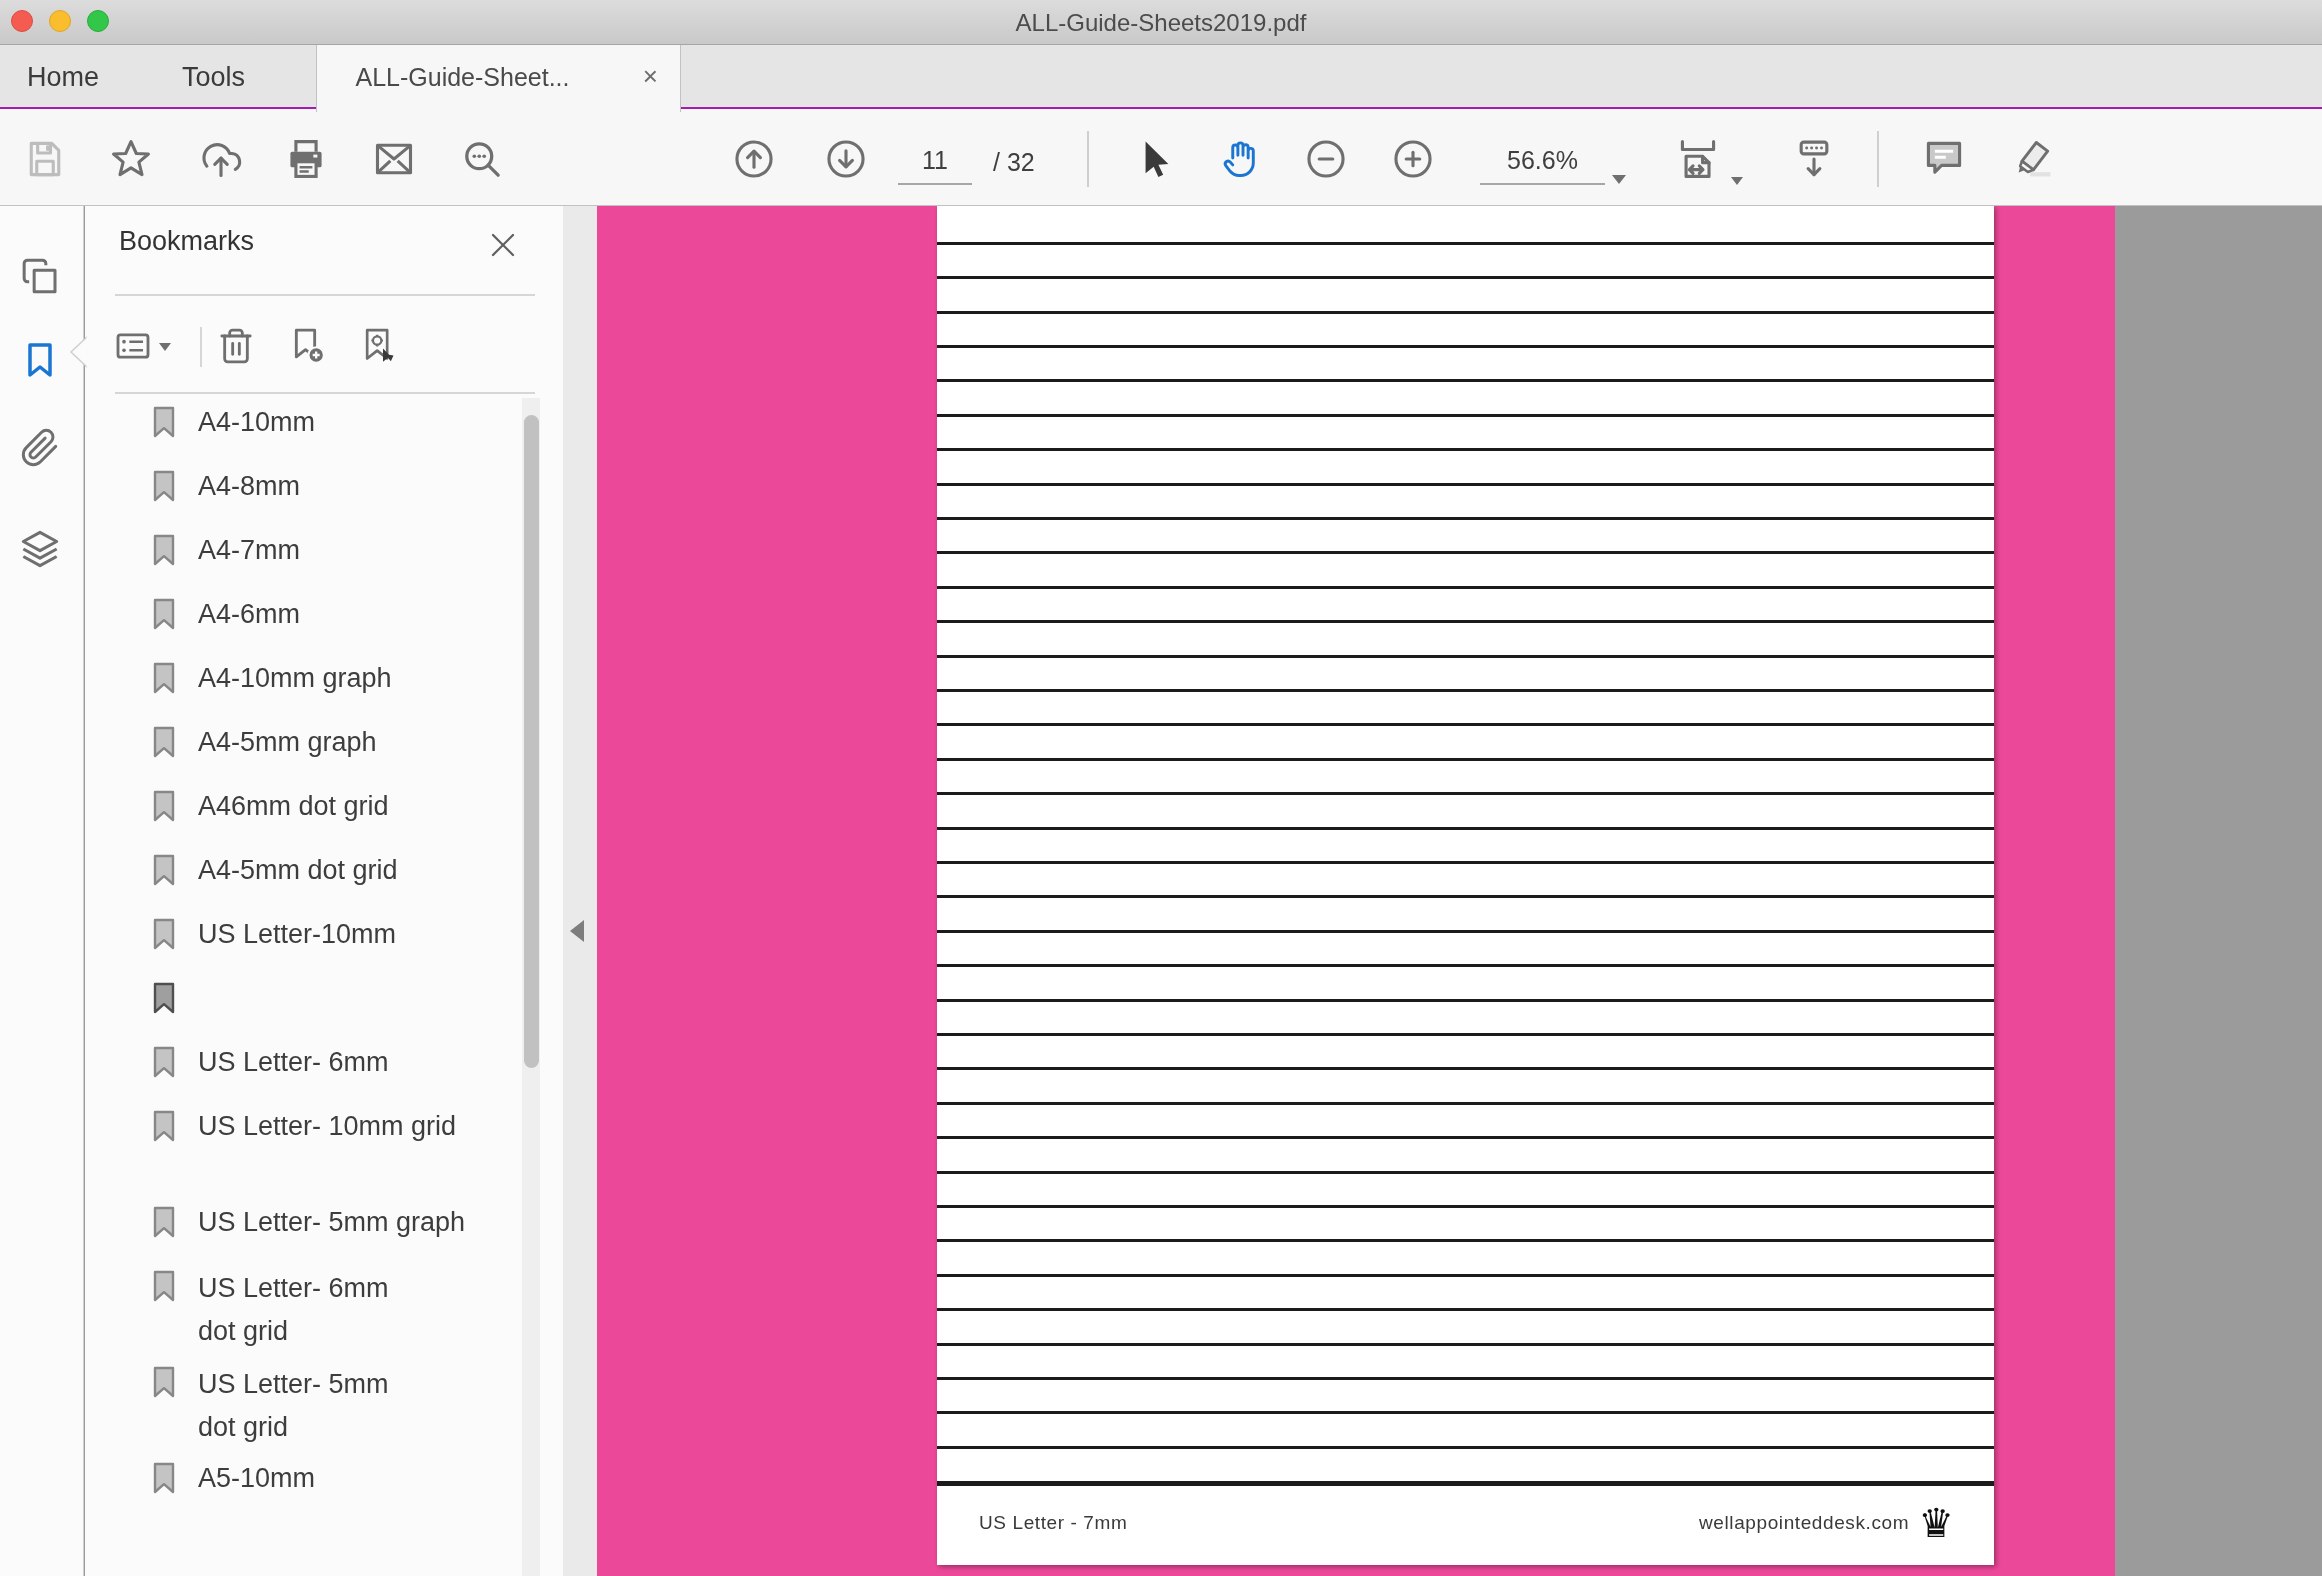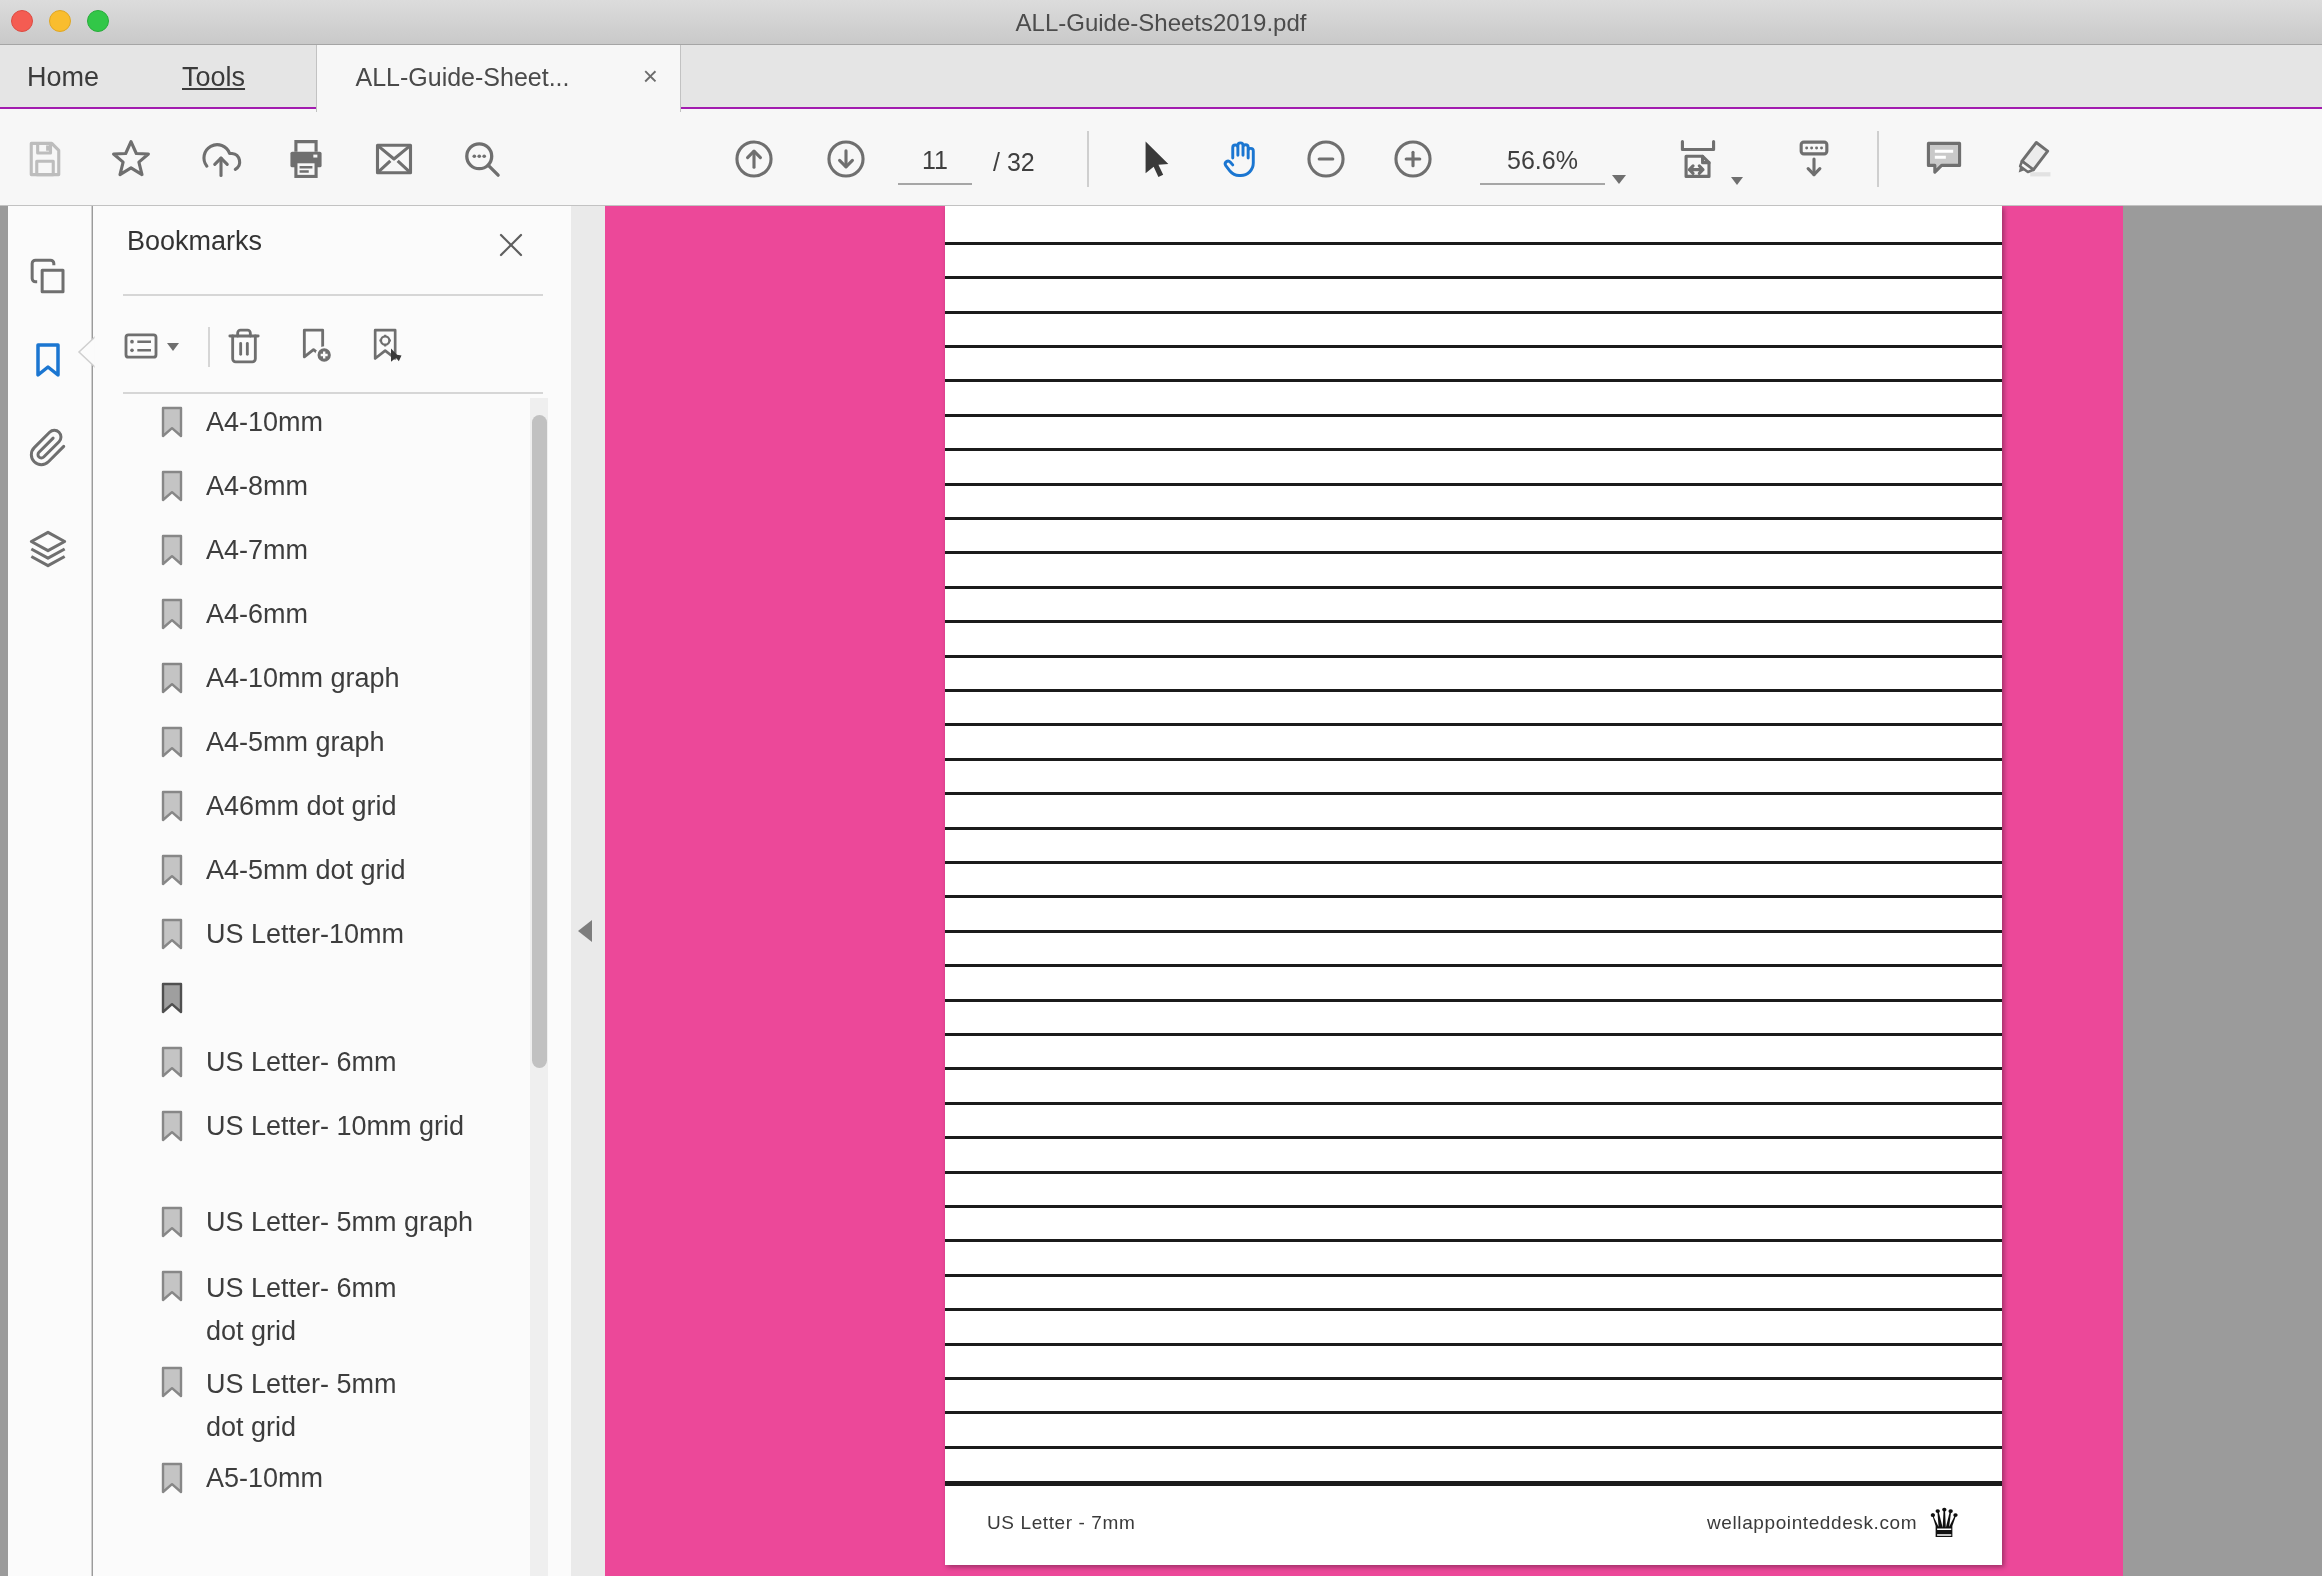--- a/index.html
+++ b/index.html
@@ -15,21 +15,21 @@
   .tl.yel { left:49px; background:#f9bd2e; border:1px solid #e0a723; }
   .tl.grn { left:87px; background:#32c748; border:1px solid #28ad3b; }
   .win-title { position:absolute; left:0; right:0; top:0; height:45px; line-height:45px;
     text-align:center; font-size:24px; color:#4c4c4c; }
 
   
   .tabbar { position:absolute; left:0; top:45px; width:100%; height:65px;
     background:#e5e5e5; border-bottom:3px solid #a21caf; }
   .tab-link { position:absolute; top:0; height:65px; line-height:65px; font-size:27px; color:#3b3b3b; cursor:default; }
   .tab-home { left:27px; }
-  .tab-tools { left:182px;text-decoration:underline; }
+  .tab-tools { left:182px; }
   .doc-tab { position:absolute; left:316px; top:0; width:365px; height:67px; background:#f7f7f7;
     border-left:1px solid #c2c2c2; border-right:1px solid #c2c2c2; z-index:2; }
   .doc-tab .label { position:absolute; left:0; right:72px; top:0; height:65px; line-height:65px;
     text-align:center; font-size:25px; color:#4a4a4a; }
   .doc-tab .close { position:absolute; right:22px; top:0; height:65px; line-height:63px;
     font-size:26px; color:#6c6c6c; }
 
   
   .toolbar { position:absolute; left:0; top:109px; width:100%; height:97px;
     background:#f7f7f7; border-bottom:1px solid #c2c2c2; z-index:1; }
@@ -39,21 +39,21 @@
   .pg-num { position:absolute; left:898px; top:30px; width:74px; height:46px; line-height:42px;
     text-align:center; font-size:25px; color:#3f3f3f; border-bottom:2px solid #a6a6a6; }
   .pg-total { position:absolute; left:993px; top:30px; height:46px; line-height:46px;
     font-size:25px; color:#3f3f3f; }
   .zoom-val { position:absolute; left:1480px; top:30px; width:125px; height:46px; line-height:42px;
     text-align:center; font-size:25px; color:#3f3f3f; border-bottom:2px solid #a6a6a6; }
   .caret { position:absolute; width:0; height:0; border-left:7px solid transparent;
     border-right:7px solid transparent; border-top:9px solid #6f6f6f; }
 
   
-  .main { position:absolute; left:8px; top:206px; width:2115px; height:1370px;padding-left:7px; }
+  .main { position:absolute; left:0; top:206px; width:2115px; height:1370px;padding-left:7px; }
 
   .rail { position:absolute; left:0; top:0; width:84px; height:100%;
     background:#fbfbfb; border-right:1px solid #cfcfcf; }
   .rail-ic { position:absolute; left:20px; width:40px; height:40px; }
   .rail-ic svg { width:40px; height:40px; display:block; }
 
   .panel { position:absolute; left:85px; top:0; width:479px; height:100%;
     background:#fbfbfb; border-right:1px solid #cfcfcf; }
   .panel-title { position:absolute; left:34px; top:20px; font-size:27px; color:#333; }
   .panel-close { position:absolute; left:403px; top:24px; width:30px; height:30px; }

